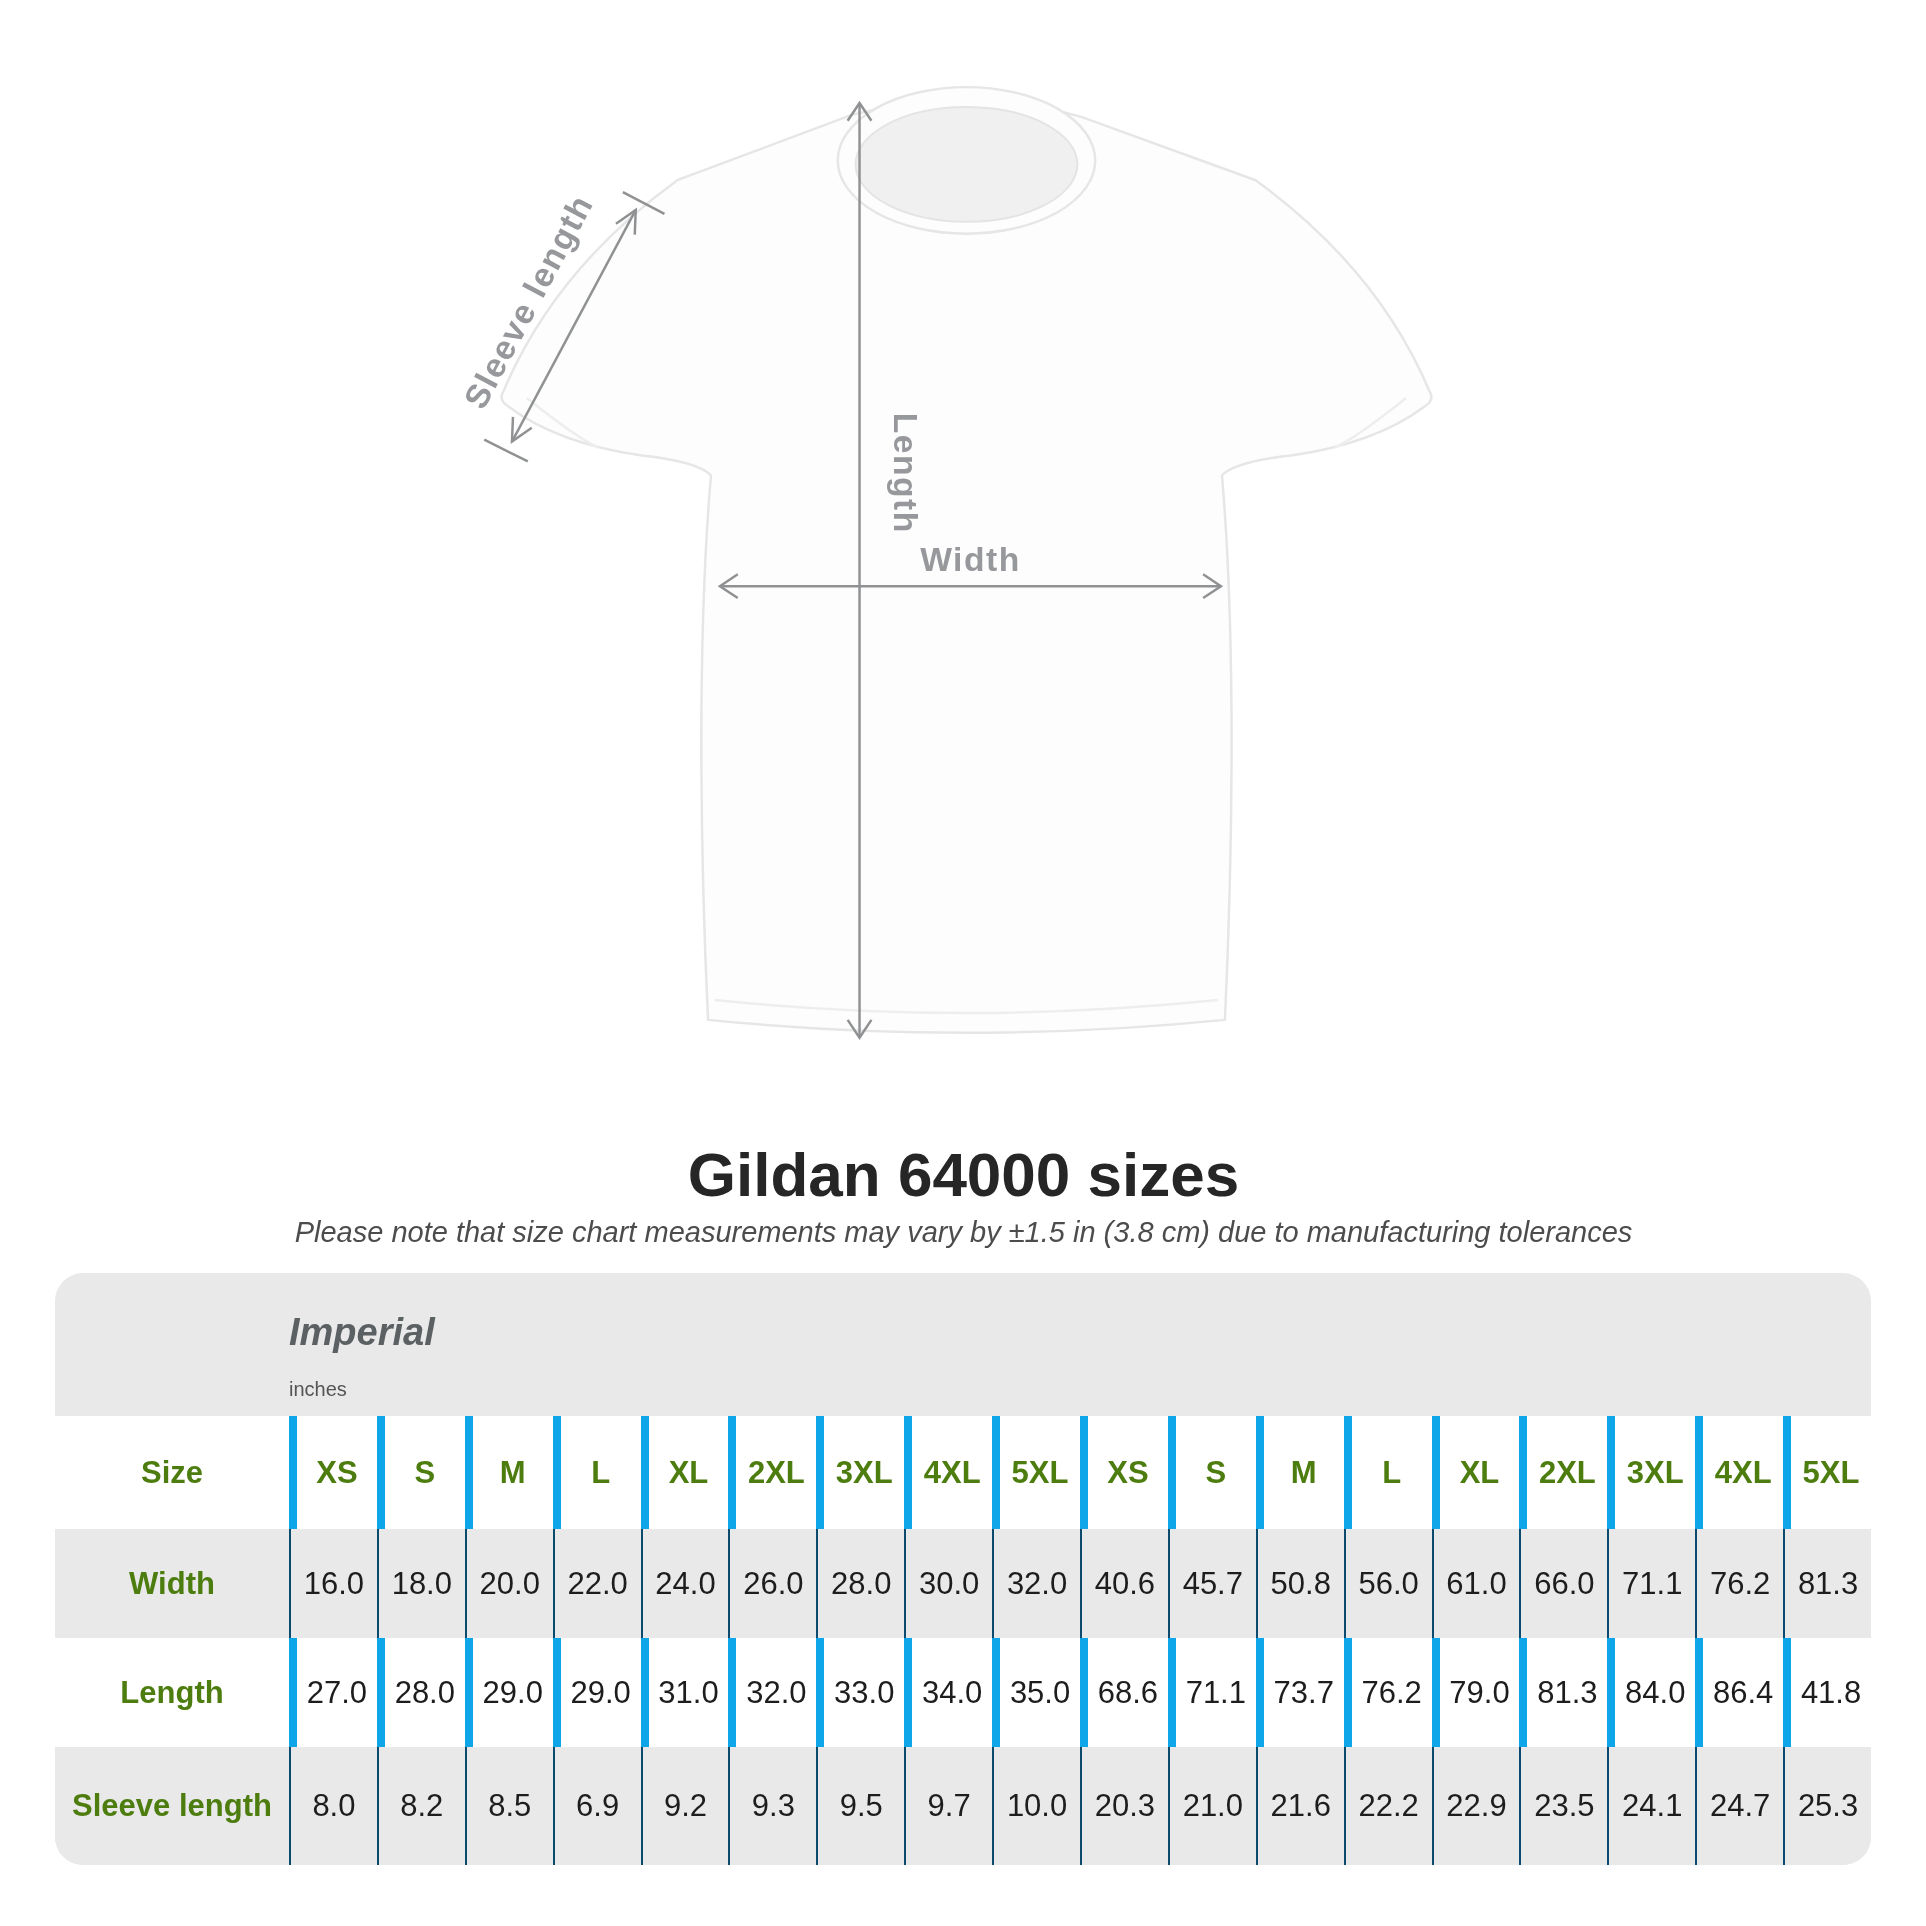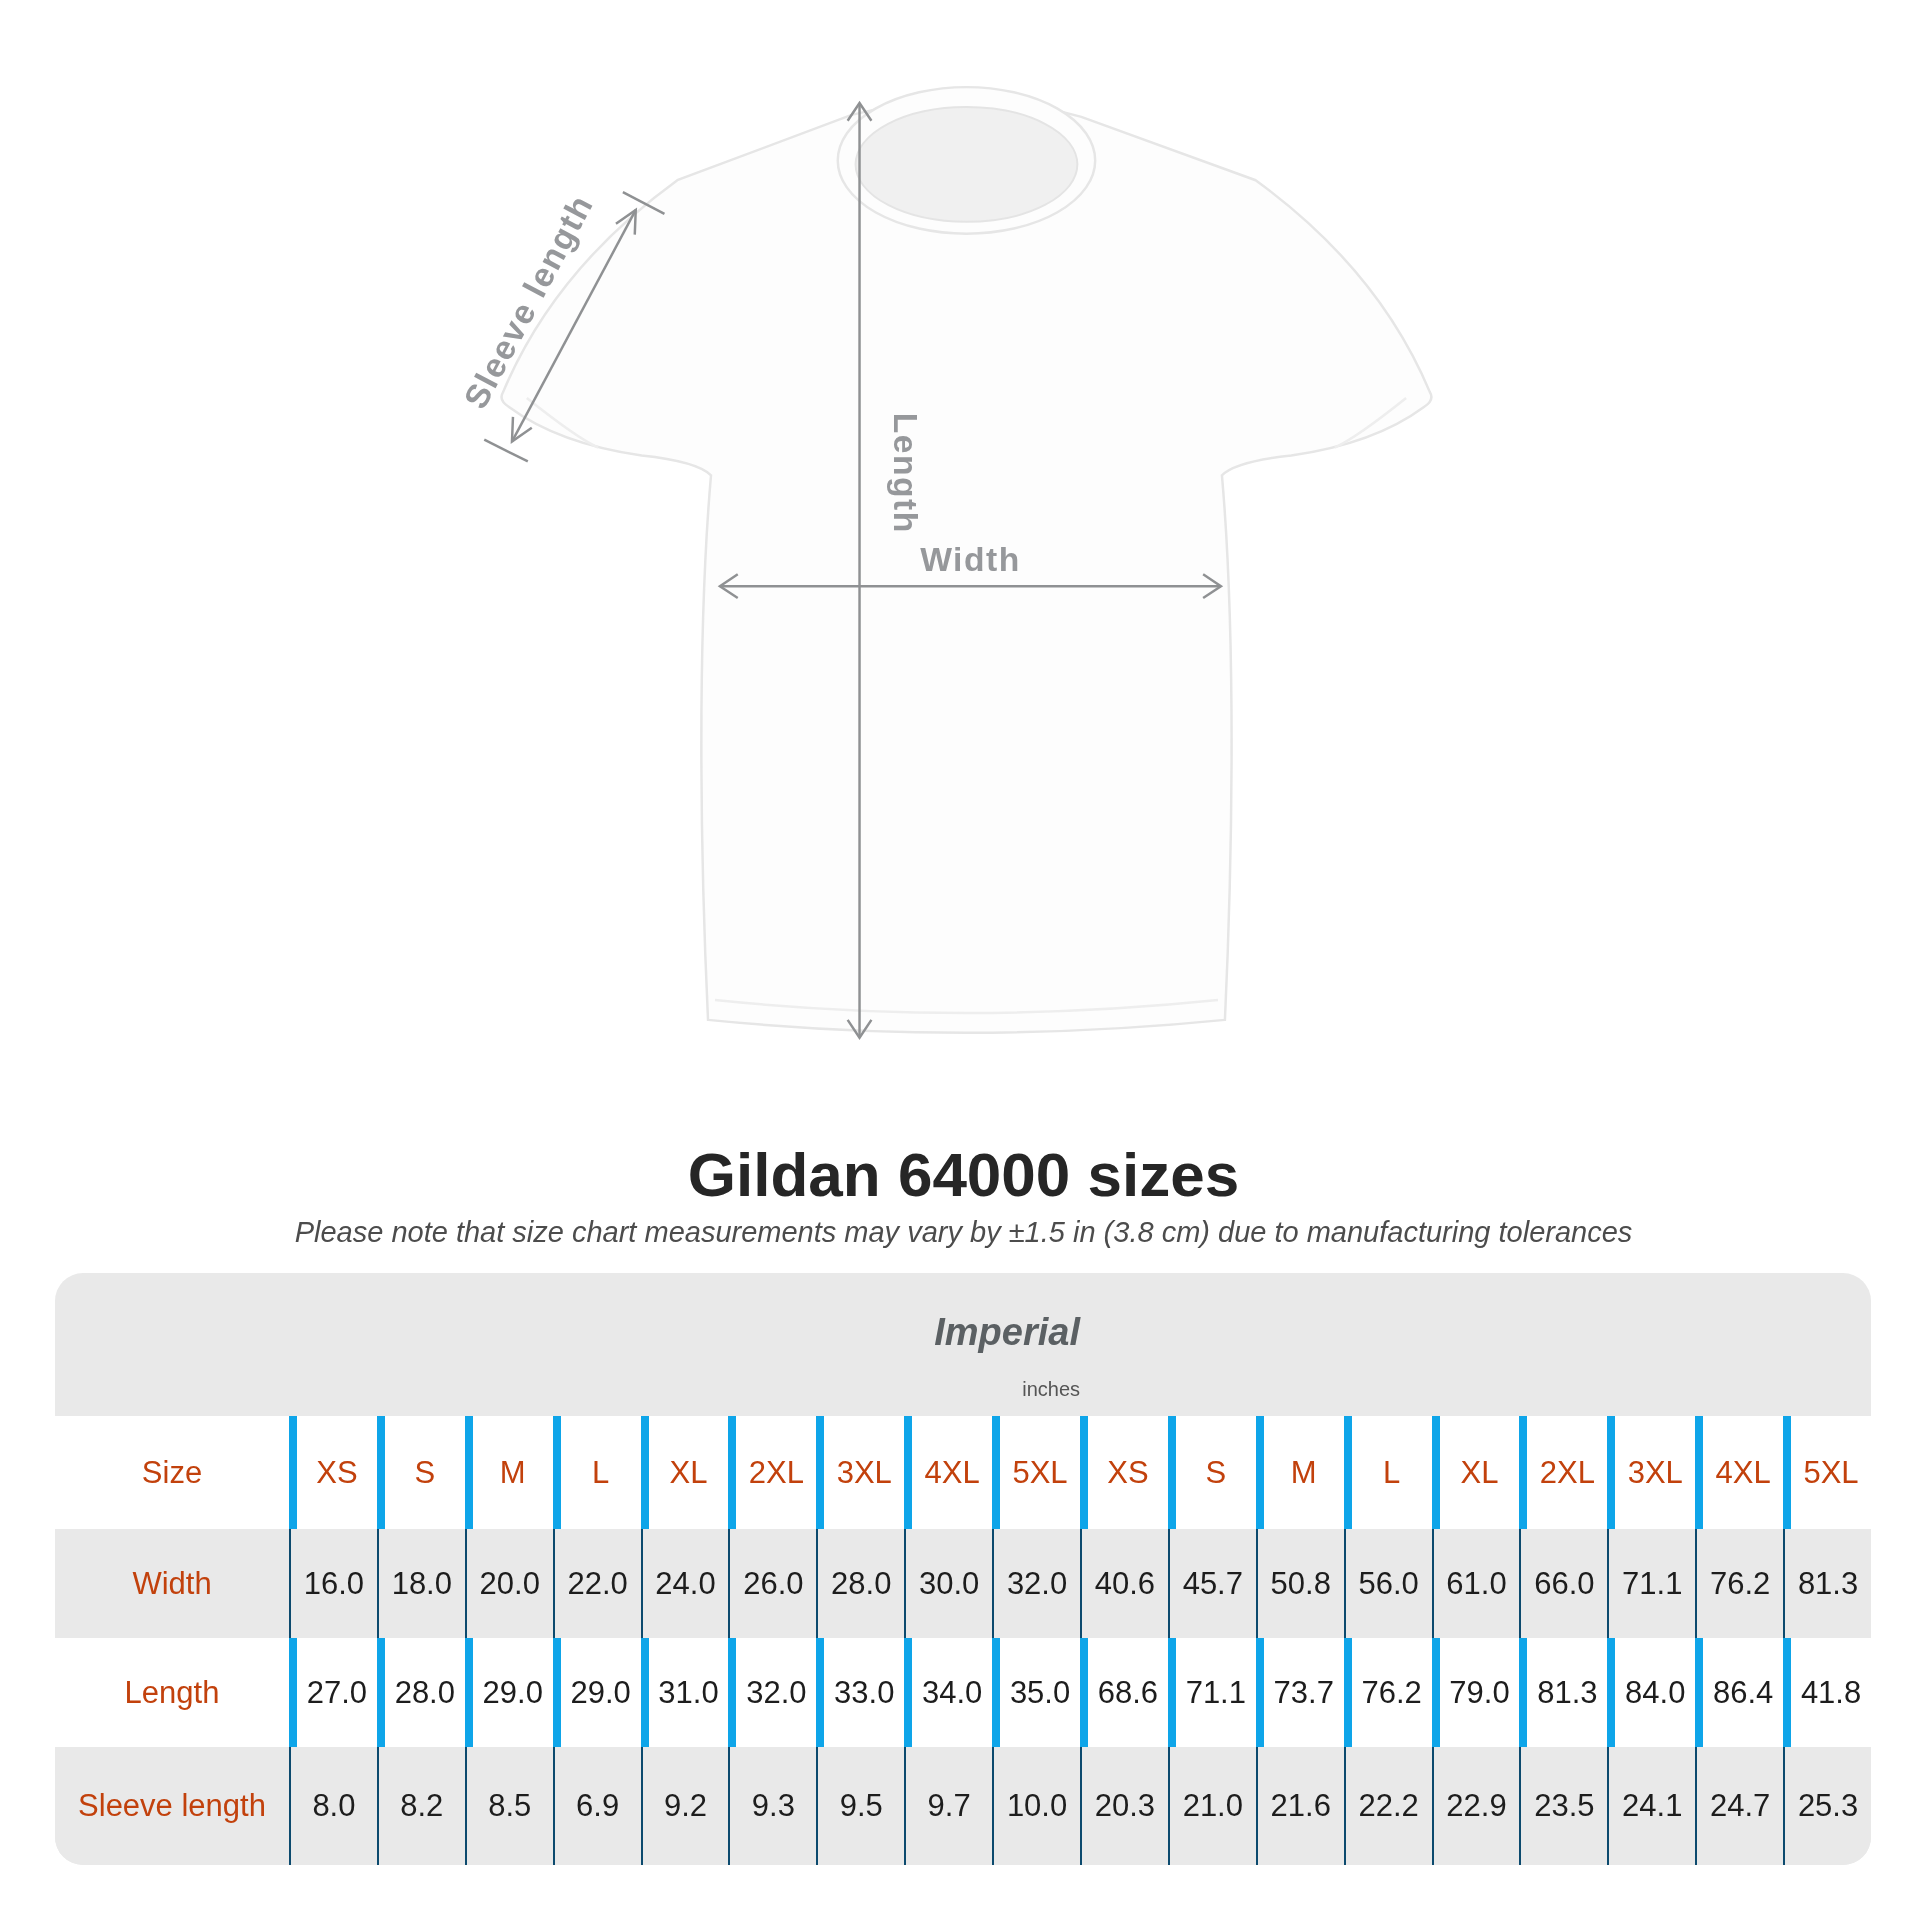--- a/index.html
+++ b/index.html
@@ -13,33 +13,33 @@
   .page-title{position:absolute;top:1139px;left:0;width:100%;text-align:center;
     font-size:62px;font-weight:bold;color:#262626;}
   .page-subtitle{position:absolute;top:1216px;left:0;width:100%;text-align:center;
     font-size:29px;font-style:italic;color:#4c4c4c;}
 
   
   .card{position:absolute;left:55px;top:1273px;width:1816px;height:592px;
     background:#e9e9e9;border-radius:28px;overflow:hidden;}
 
   .unit-row{display:grid;grid-template-columns:234px repeat(18,1fr);height:143px;}
-  .unit-group{display:flex;flex-direction:column;align-items:flex-end;justify-content:center;padding-top:22px;}
+  .unit-group{display:flex;flex-direction:column;align-items:flex-start;justify-content:center;padding-top:22px;}
   .unit-group.imperial{grid-column:2 / span 9;}
   .unit-group.metric{grid-column:11 / span 9;}
   .unit-name{font-size:38px;font-weight:bold;font-style:italic;color:#5b6063;}
   .unit-sub{font-size:20px;color:#555555;margin-top:24px;}
 
   #grid{display:grid;grid-template-columns:234px repeat(18,1fr);
     grid-template-rows:113px 109px 109px auto;height:449px;}
   .cell{display:flex;align-items:center;justify-content:center;font-size:31px;}
   .cell.white{background:#ffffff;border-left:8px solid #0ea5e9;}
   .cell.gray{background:#e9e9e9;border-left:2px solid #0c4a6e;}
   #grid .cell:nth-child(19n+1){border-left:none;}
-  .cell.head,.cell.label{font-weight:normal;color:#c2410c;}
+  .cell.head,.cell.label{font-weight:bold;color:#4d7c0f;}
   .cell.val{color:#1d1d1d;}
 </style>
 </head>
 <body>
 
 <svg id="diagram" viewBox="0 0 1946 1120" xmlns="http://www.w3.org/2000/svg">
 
   <path d="M 860 116
            Q 976 86 1092 118
            L 1268 182

